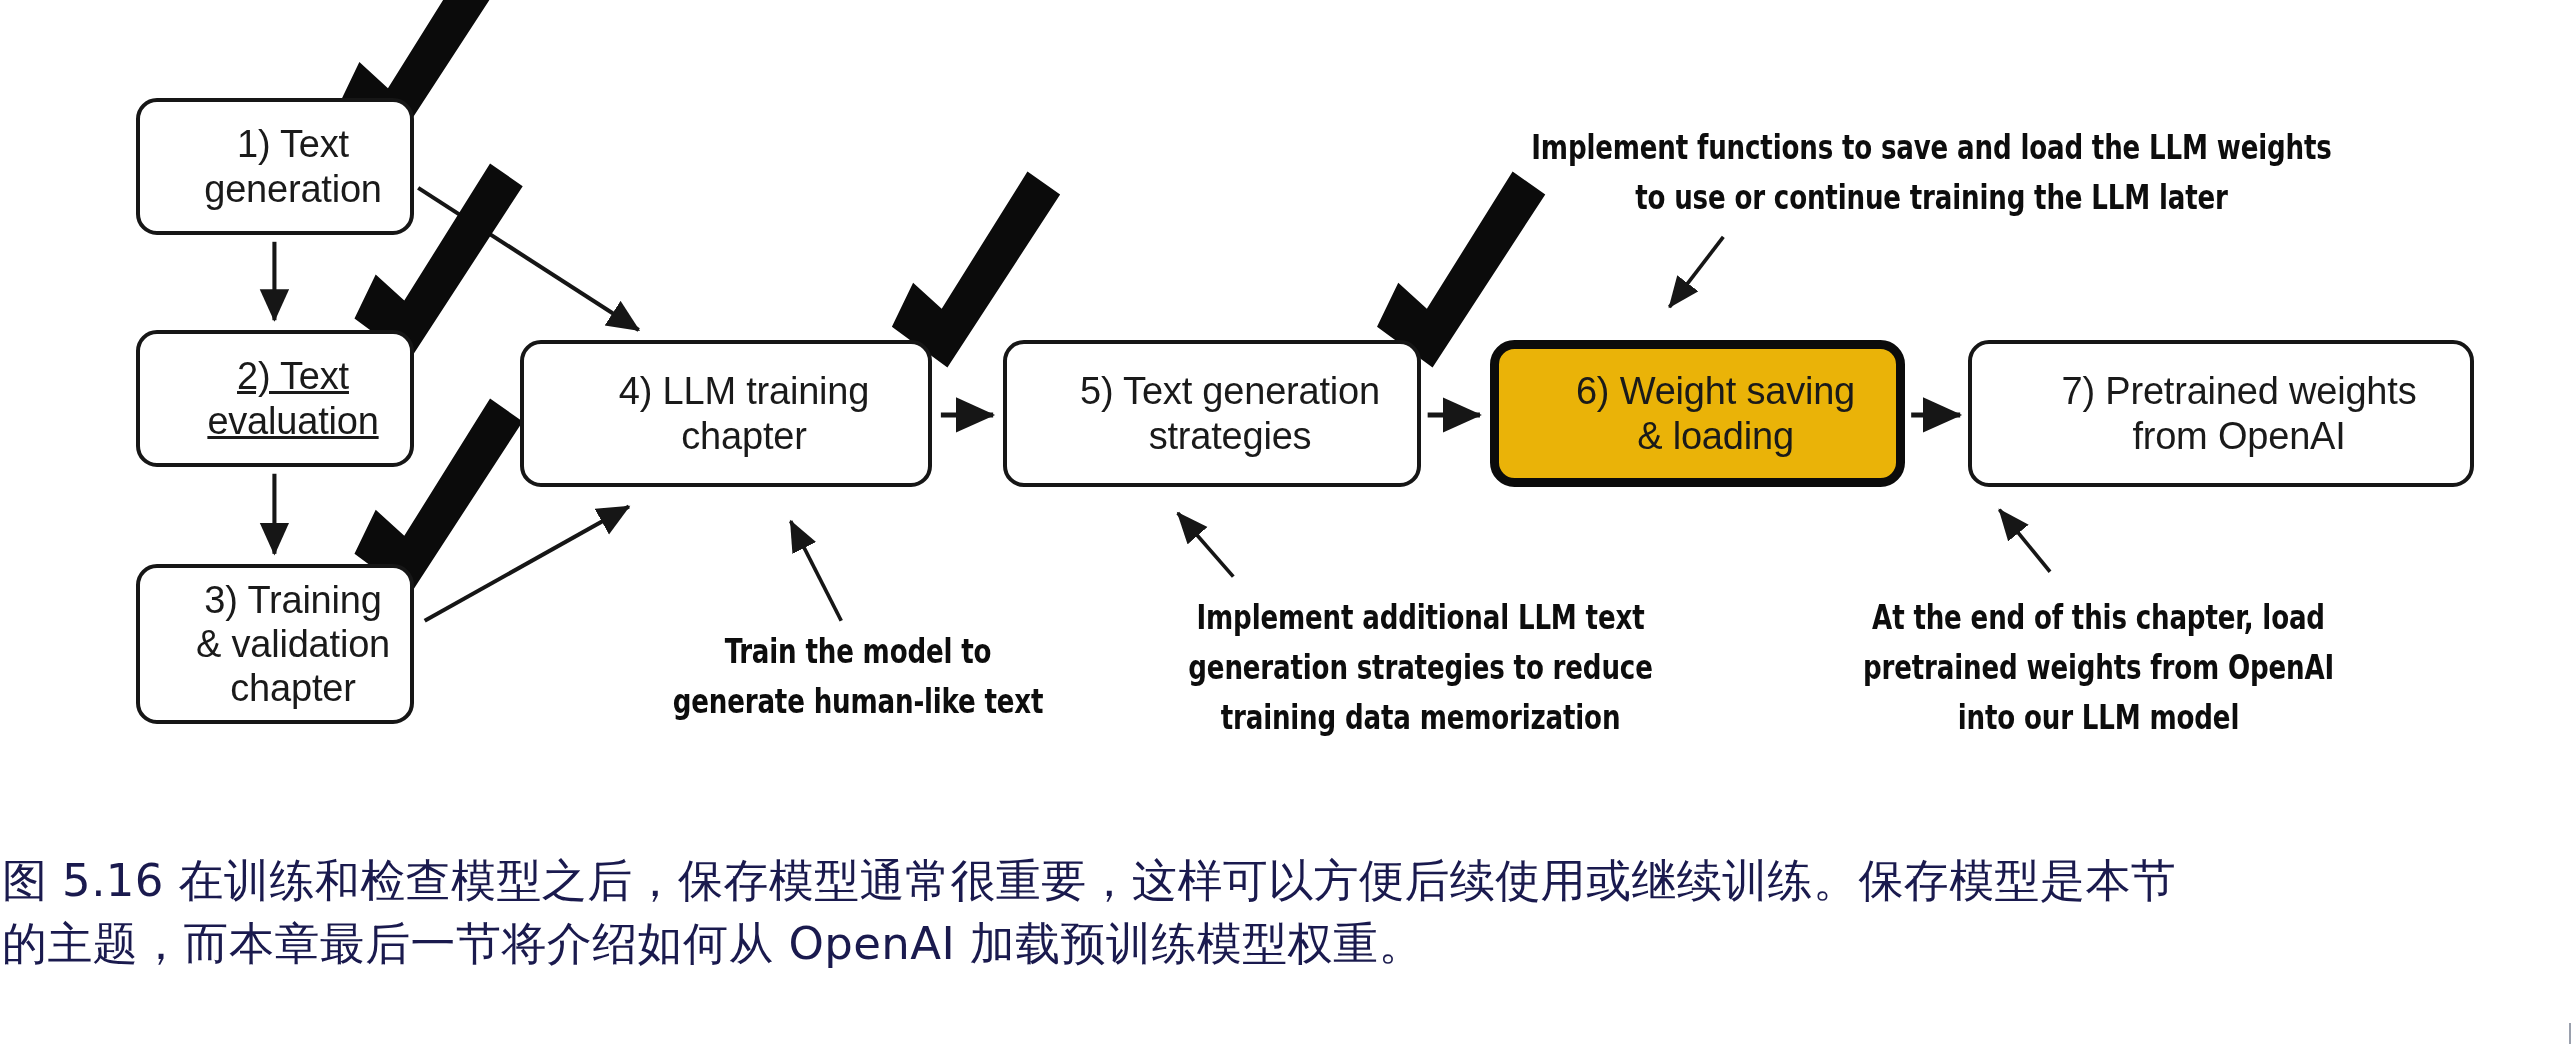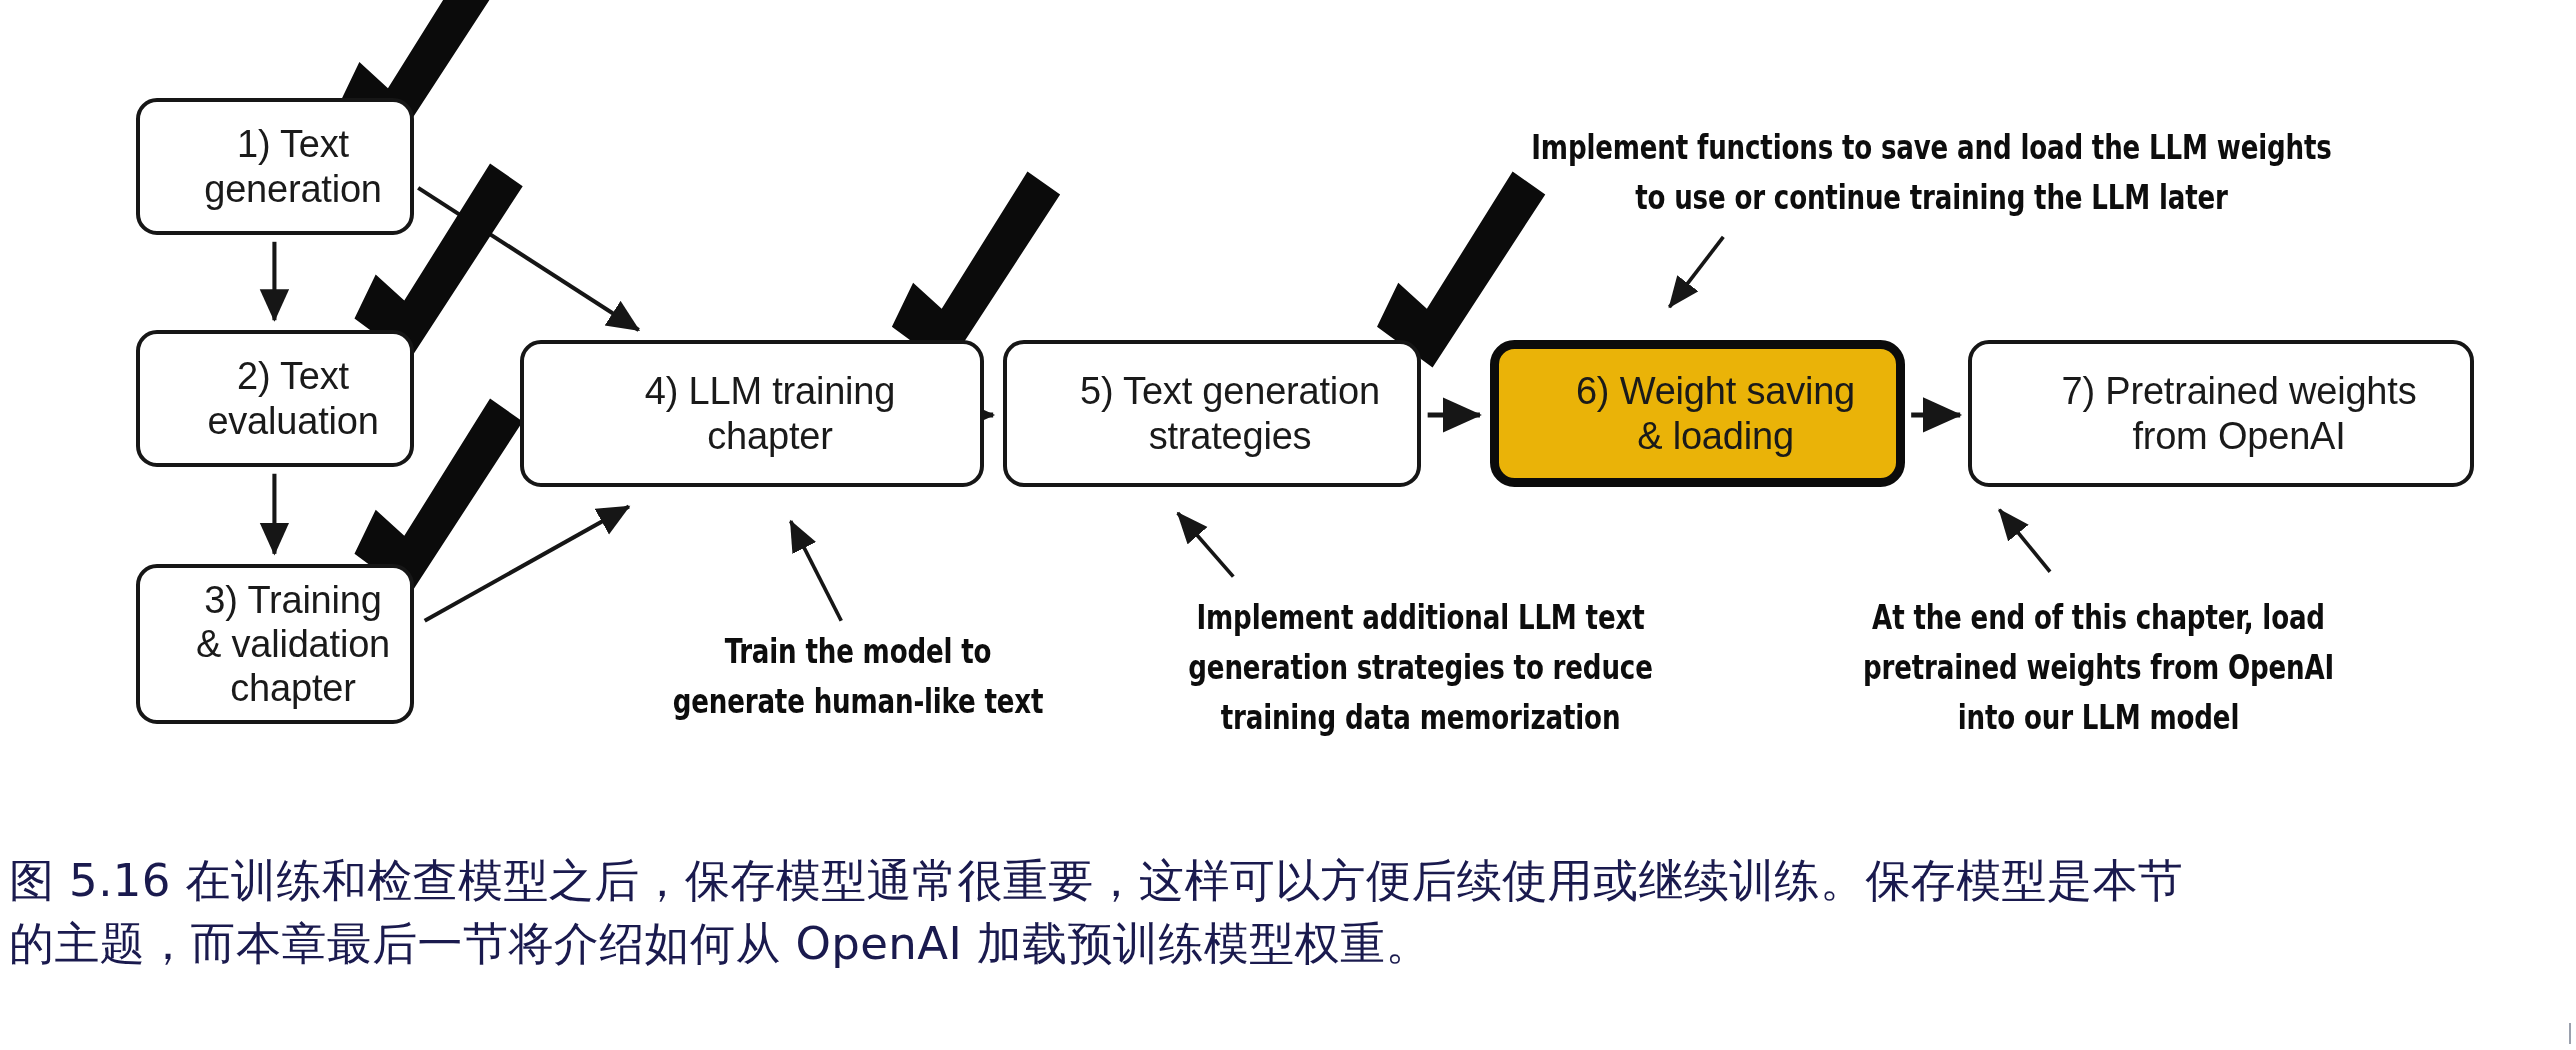--- a/index.html
+++ b/index.html
@@ -50,23 +50,23 @@
     padding-left: 36px;
   }
   .node .node-text { display: block; width: 100%; padding: 0 4.9px; }
   .node.highlight {
     background: #eab308;
     border: 9px solid #0b0b0b;
     border-radius: 24.5px;
   }
 
   .node-1 { left: 136px;  top: 98px; width: 278px; height: 137px; }
-  .node-2 { left: 136px;  top: 330px; width: 278px; height: 137px; }
+  .node-2 { left: 136px;  top: 330px; width: 278px; height: 137px; text-decoration: underline; }
   .node-3 { left: 136px;  top: 564px; width: 278px; height: 160px; justify-content: center; }
-  .node-4 { left: 520px;  top: 340px; width: 464px; height: 147px; }
+  .node-4 { left: 520px;  top: 340px; width: 412px; height: 147px; }
   .node-5 { left: 1003px; top: 340px; width: 418px; height: 147px; text-align: center; }
   .node-6 { left: 1490px; top: 340px; width: 415px; height: 147px; }
   .node-7 { left: 1968px; top: 340px; width: 506px; height: 147px; justify-content: flex-end; }
 
   
   .note {
     position: absolute;
     color: #0d0d0d;
     font-family: "DejaVu Sans Condensed", "Liberation Sans Narrow", "Liberation Sans", sans-serif;
     font-weight: 700;
@@ -78,21 +78,21 @@
     z-index: 3;
   }
   .note-top    { left: 1421px; top: 123px;  width: 1021px; }
   .note-train  { left: 572px;  top: 627px;  width: 572px; }
   .note-gen    { left: 1094px; top: 593px;  width: 653px; }
   .note-pre    { left: 1780px; top: 593px;  width: 637px; }
 
   
   #caption {
     position: absolute;
-    left: 9px;
+    left: 2px;
     top: 849px;
     width: 2548px;
     color: #1a1a4e;
     font-size: 45px;
     line-height: 1.40;
     font-family: "DejaVu Sans", "Liberation Sans", sans-serif;
     letter-spacing: 0.4px;
   }
   #caption .cap-line { display: block; white-space: pre; }
 

